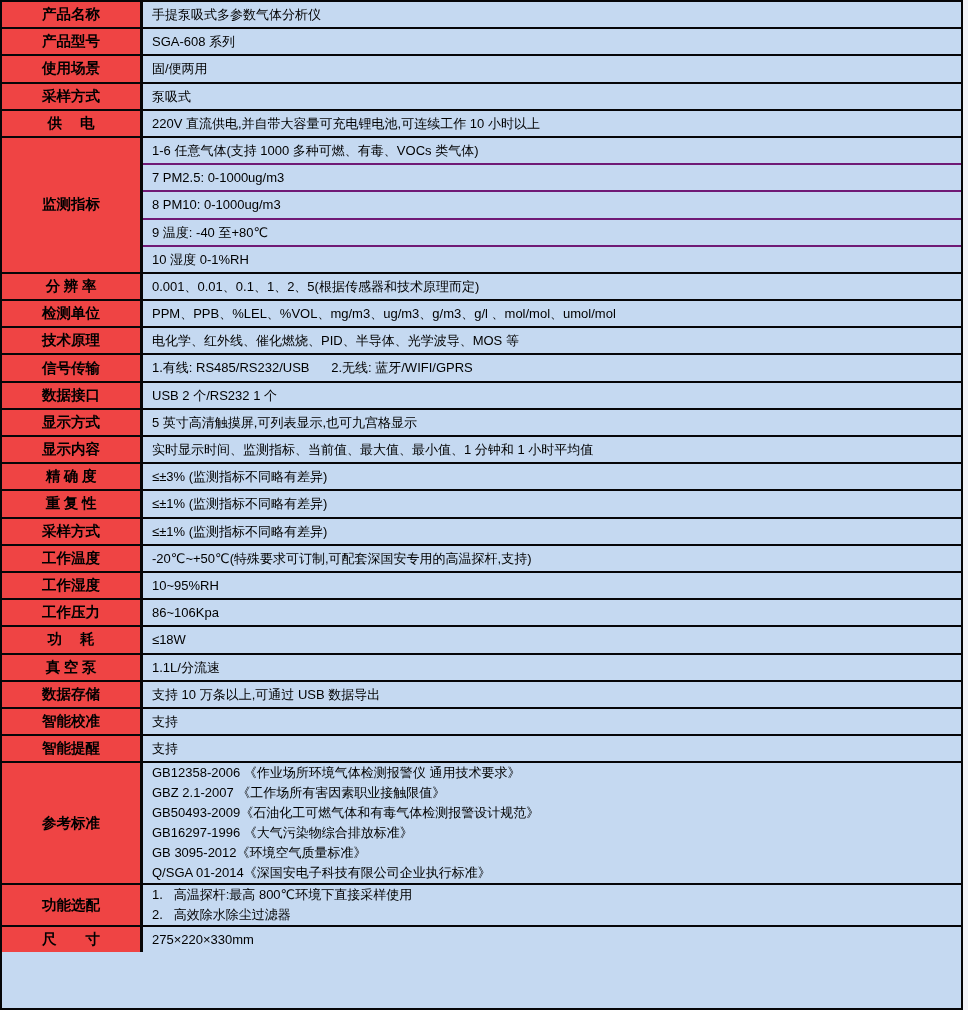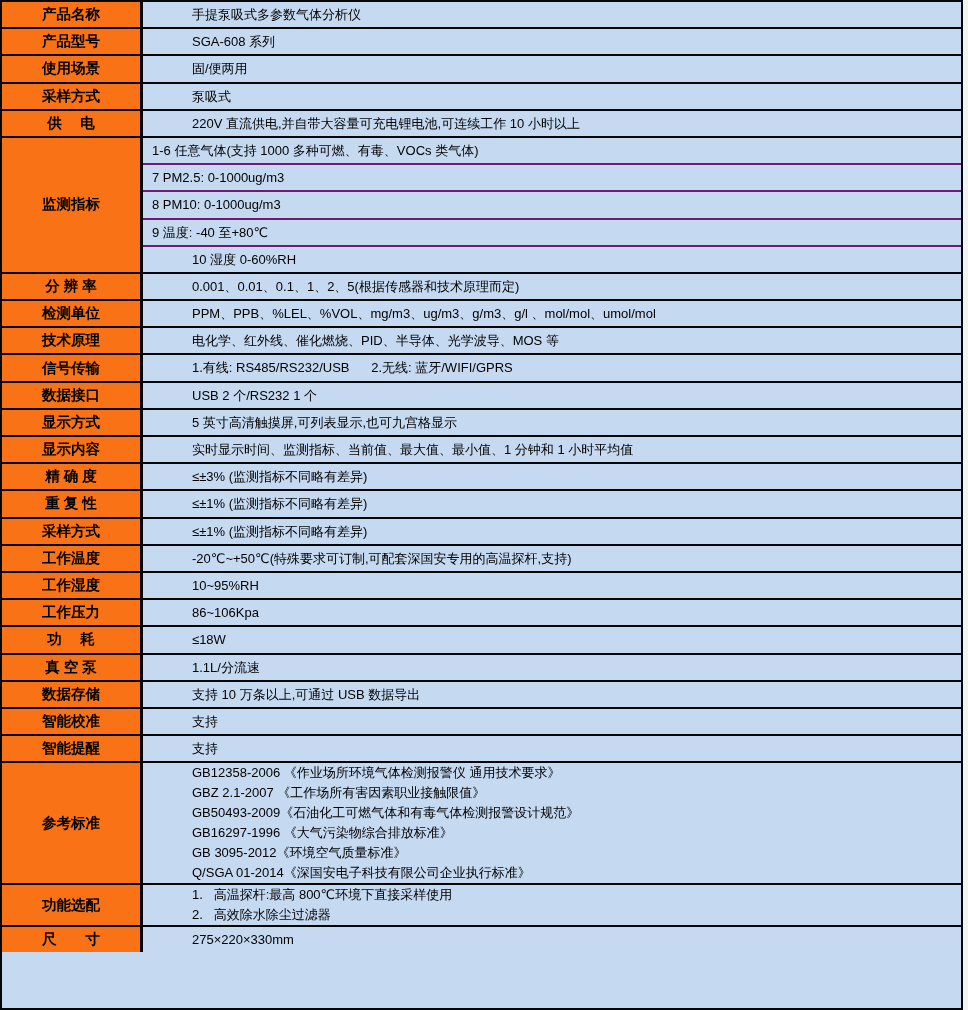--- a/index.html
+++ b/index.html
@@ -24,45 +24,46 @@
     display: flex;
     flex-direction: row;
     border-bottom: 2px solid #060608;
     flex: 0 0 auto;
   }
   .spec-row:last-child { border-bottom: none; }
   .label-cell {
     box-sizing: border-box;
     width: 141px;
     flex: 0 0 141px;
-    background: #f97316;
+    background: #ef4444;
     border-right: 3px solid #060608;
     display: flex;
     align-items: center;
     justify-content: center;
     font-weight: bold;
     font-size: 14.5px;
     color: #000;
     text-align: center;
     white-space: pre;
+    font-family: Liberation Serif, serif;
   }
   .value-col {
     flex: 1 1 auto;
     display: flex;
     flex-direction: column;
     background: #C5D9F1;
     min-width: 0;
   }
   .value-cell {
     display: flex;
     flex-direction: column;
     justify-content: center;
     border-bottom: 2px solid #701a75;
   }
-  .value-col .value-cell:last-child { border-bottom: none; padding-left: 40px; }
+  .value-col .value-cell:last-child { border-bottom: none; }
   .value-line {
     height: 25.2px;
     line-height: 25.2px;
     padding-left: 9px;
     font-size: 13px;
     color: #000;
     white-space: pre;
     overflow: hidden;
   }
   .value-cell.dense .value-line {
@@ -128,21 +129,21 @@
         <div class="value-cell">
           <div class="value-line">7 PM2.5: 0-1000ug/m3</div>
         </div>
         <div class="value-cell">
           <div class="value-line">8 PM10: 0-1000ug/m3</div>
         </div>
         <div class="value-cell">
           <div class="value-line">9 温度: -40 至+80℃</div>
         </div>
         <div class="value-cell">
-          <div class="value-line">10 湿度 0-60%RH</div>
+          <div class="value-line">10 湿度 0-1%RH</div>
         </div>
       </div>
   </div>
 
 
   <div class="spec-row">
     <div class="label-cell">分 辨 率</div>
     <div class="value-col">
         <div class="value-cell">
           <div class="value-line">0.001、0.01、0.1、1、2、5(根据传感器和技术原理而定)</div>

